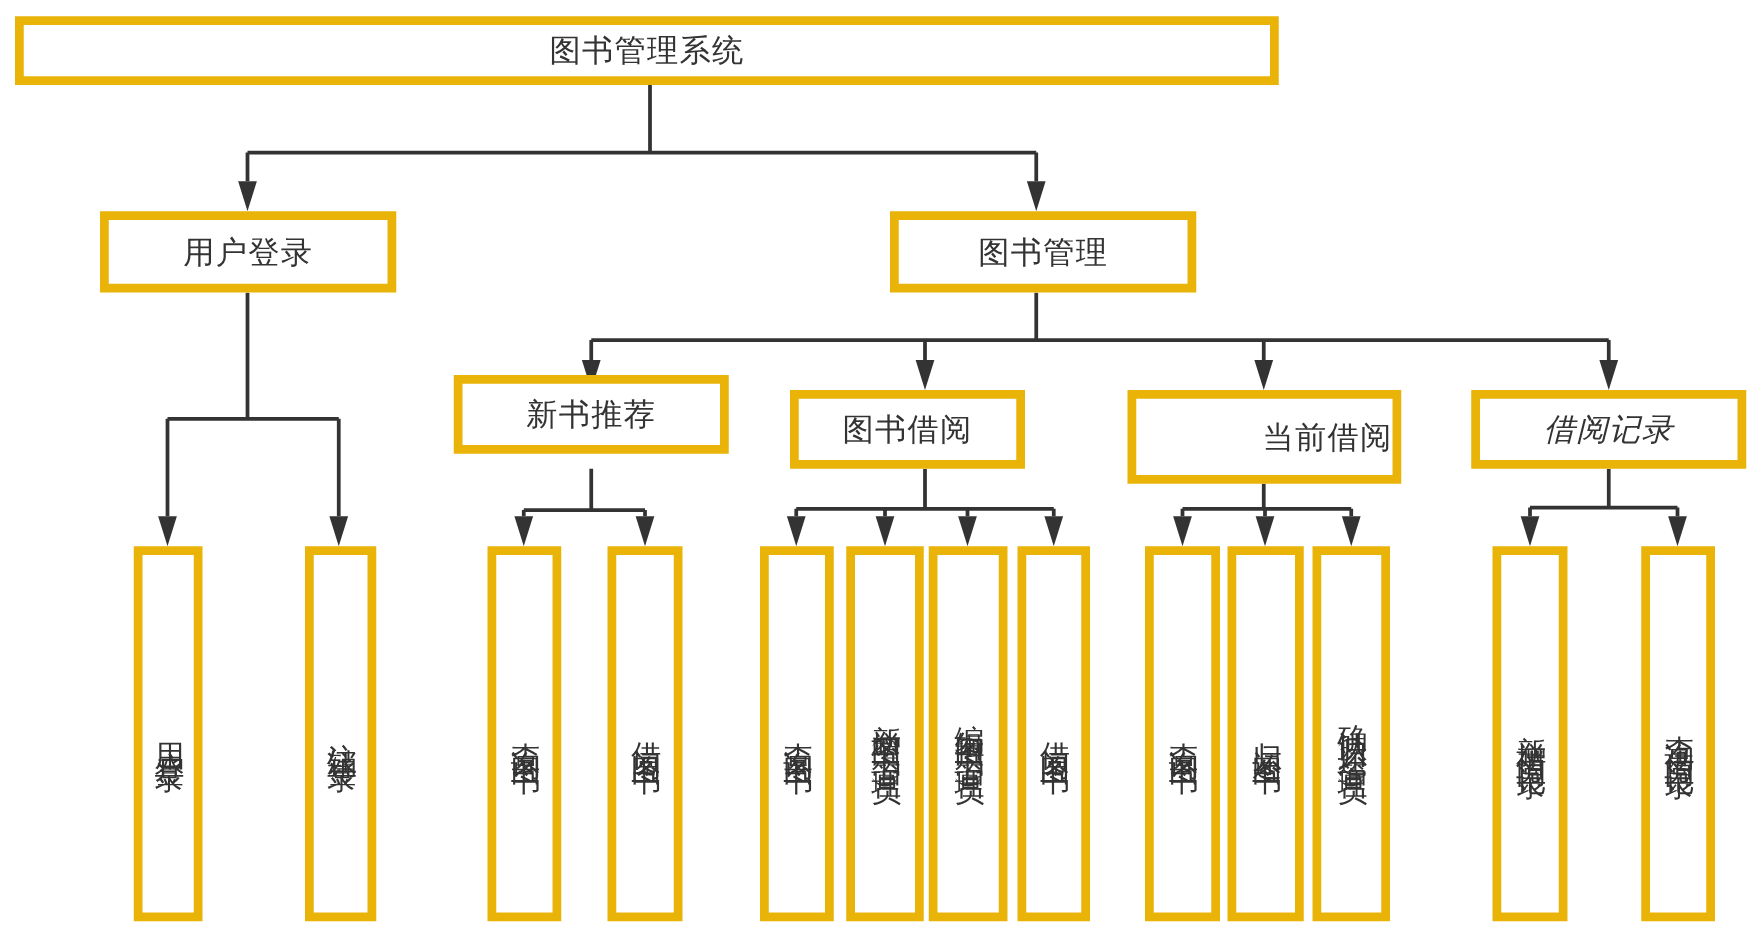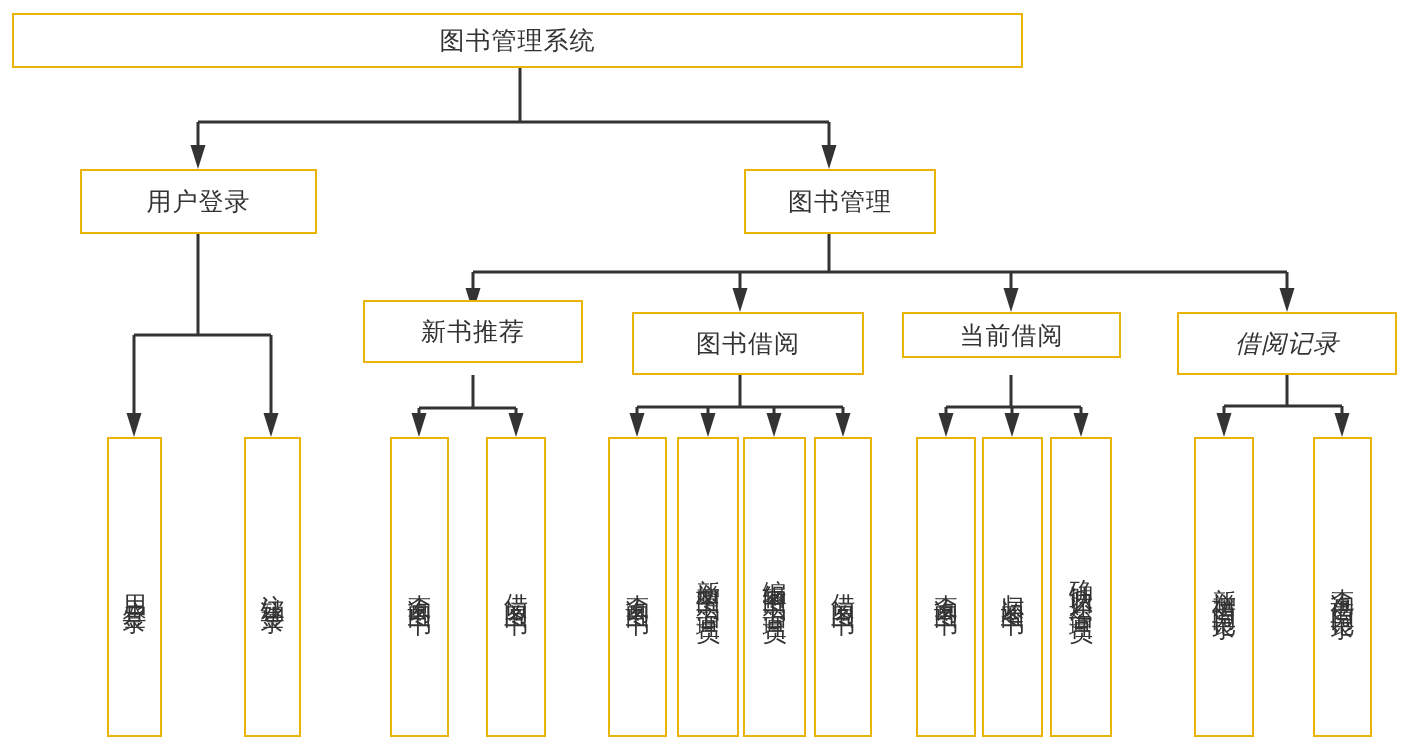--- a/index.html
+++ b/index.html
@@ -13,21 +13,21 @@
   }
   #connectors {
     position: absolute;
     left: 0; top: 0;
     width: 1405px; height: 747px;
     z-index: 1;
   }
   .node, .leaf {
     position: absolute;
     box-sizing: border-box;
-    border: 2px solid #eab308;
+    border: 7px solid #eab308;
     background: #ffffff;
     color: #333333;
     display: flex;
     align-items: center;
     justify-content: center;
     z-index: 2;
   }
   .node { font-size: 25px; letter-spacing: 1px; }
   .leaf { top: 437px; height: 300px; font-size: 24px; }
   .leaf .vtext {
@@ -95,31 +95,31 @@
     </g>
   </svg>
 
   <div class="node" style="left:12px; top:13px; width:1011px; height:55px;">
     <span>图书管理系统</span>
   </div>
 
   <div class="node" style="left:80px; top:169px; width:237px; height:65px;">
     <span>用户登录</span>
   </div>
-  <div class="node" style="left:744px; top:169px; width:192px; height:65px;">
+  <div class="node" style="left:712px; top:169px; width:245px; height:65px;">
     <span>图书管理</span>
   </div>
 
   <div class="node" style="left:363px; top:300px; width:220px; height:63px;">
     <span>新书推荐</span>
   </div>
-  <div class="node" style="left:632px; top:312px; width:232px; height:63px;">
+  <div class="node" style="left:632px; top:312px; width:188px; height:63px;">
     <span>图书借阅</span>
   </div>
-  <div class="node" style="left:902px; top:312px; width:219px; height:46px;">
+  <div class="node" style="left:902px; top:312px; width:219px; height:75px;justify-content:flex-end;">
     <span>当前借阅</span>
   </div>
   <div class="node" style="left:1177px; top:312px; width:220px; height:63px;font-style:italic;">
     <span>借阅记录</span>
   </div>
 
   <div class="leaf" style="left:107px; width:55px;">
     <span class="vtext">用户登录</span>
   </div>
   <div class="leaf" style="left:244px; width:57px;">

